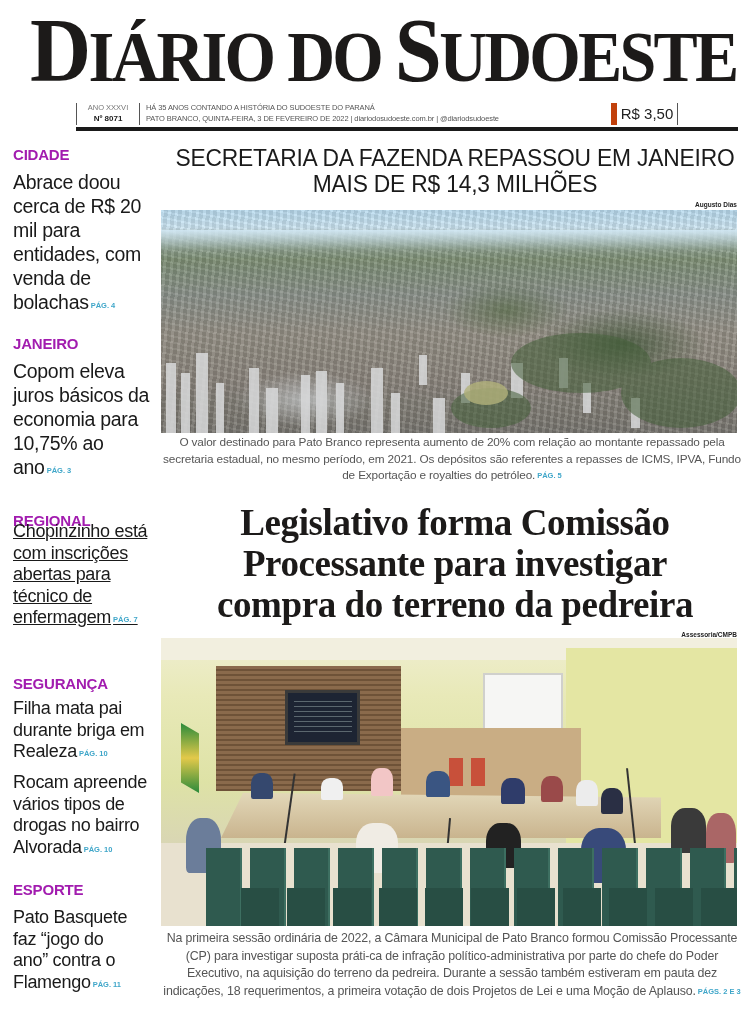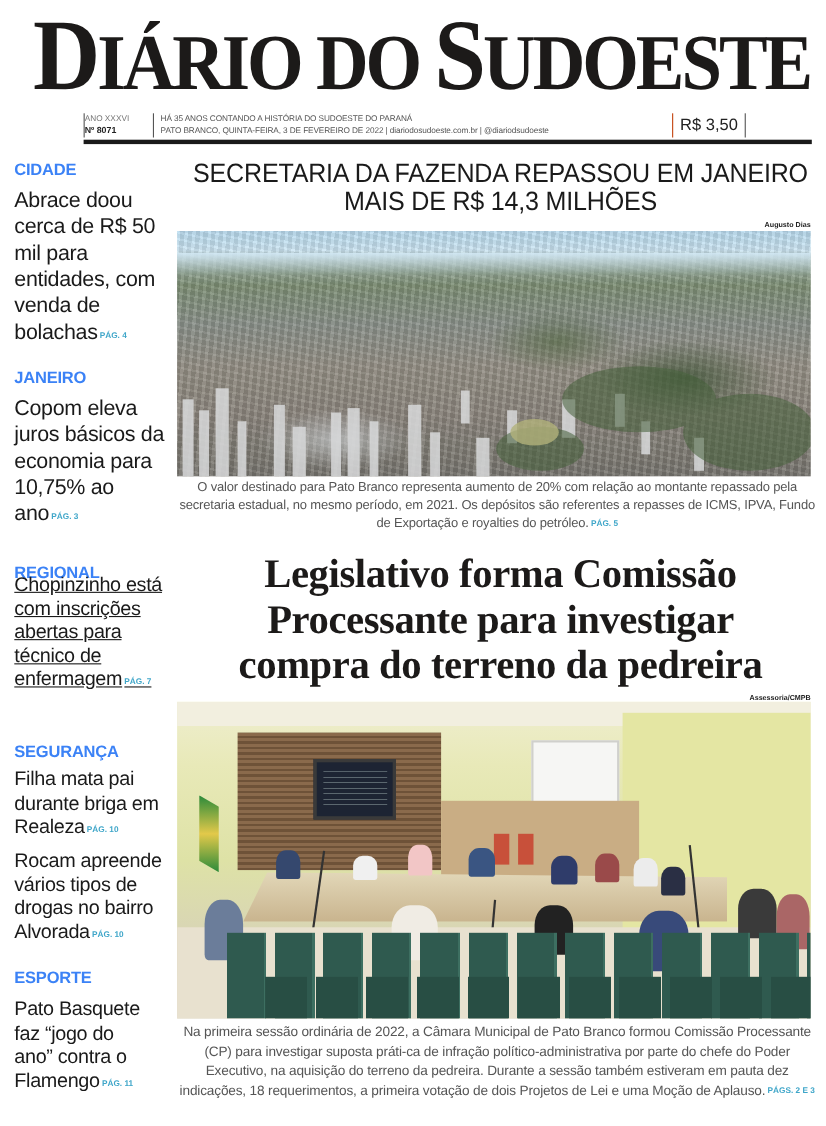--- a/index.html
+++ b/index.html
@@ -16,36 +16,36 @@
     transform: scaleX(0.92); transform-origin: 50% 50%;
     white-space: nowrap;
   }
   .masthead-title .cap { font-size: 92px; }
   .masthead-title .sm { font-size: 72px; }
 
   .info-bar { position: absolute; left: 76px; top: 102px; width: 662px; height: 24px; }
   .edition-box {
     position: absolute; left: 0; top: 1px; width: 64px; height: 22px;
     border-left: 1px solid #555; border-right: 1px solid #555;
-    text-align: left; font-family: "Liberation Sans", sans-serif;
+    text-align: center; font-family: "Liberation Sans", sans-serif;
   }
   .edition-box .ano { display: block; font-size: 7.5px; color: #777; line-height: 10px; }
   .edition-box .num { display: block; font-size: 8px; font-weight: bold; color: #222; line-height: 11px; }
   .tagline {
     position: absolute; left: 70px; width: 520px; top: 0; 
     font-size: 7.5px; color: #555; line-height: 11px; letter-spacing: -0.1px;
   }
   .price-box {
     position: absolute; left: 535px; top: 1px; width: 67px; height: 22px;
-    border-left: 1px solid #c2410c; border-right: 1px solid #555;
+    border-left: 6px solid #c2410c; border-right: 1px solid #555;
     font-size: 15px; color: #222; text-align: center; line-height: 22px;
   }
   .rule-thick { position: absolute; left: 76px; top: 127px; width: 662px; height: 4px; background: #1a1a1a; }
   .sec-label {
-    position: absolute; left: 13px; font-size: 15px; font-weight: bold; color: #3b82f6;
+    position: absolute; left: 13px; font-size: 15px; font-weight: bold; color: #a21caf;
     letter-spacing: -0.2px; line-height: 18px;
   }
   .story {
     position: absolute; left: 13px; width: 144px; font-size: 19.5px; color: #1a1a1a;
     line-height: 24px; letter-spacing: -0.3px;
   }
   .pag { font-size: 7.5px; color: #3fa6c9; font-weight: bold; letter-spacing: 0; margin-left: 2px; vertical-align: 1px; text-align: right; }
 
   
   .headline-top {
@@ -145,21 +145,21 @@
     <div>HÁ 35 ANOS CONTANDO A HISTÓRIA DO SUDOESTE DO PARANÁ</div>
     <div>PATO BRANCO, QUINTA-FEIRA, 3 DE FEVEREIRO DE 2022 | diariodosudoeste.com.br | @diariodsudoeste</div>
   </div>
   <div class="price-box">R$ 3,50</div>
 </div>
 <div class="rule-thick"></div>
 
 <div>
   <div class="sec-label" style="top:146px">CIDADE</div>
   <div class="story" style="top:170px">
-    <span>Abrace doou cerca de R$ 50 mil para entidades, com venda de bolachas</span><span class="pag">PÁG. 4</span>
+    <span>Abrace doou cerca de R$ 20 mil para entidades, com venda de bolachas</span><span class="pag">PÁG. 4</span>
   </div>
 
   <div class="sec-label" style="top:335px">JANEIRO</div>
   <div class="story" style="top:359px">
     <span>Copom eleva juros básicos da economia para 10,75% ao ano</span><span class="pag">PÁG. 3</span>
   </div>
 
   <div class="sec-label" style="top:512px">REGIONAL</div>
   <div class="story" style="top:521px; font-size:18px; line-height:21.6px;text-decoration:underline;">
     <span>Chopinzinho está com inscrições abertas para técnico de enfermagem</span><span class="pag">PÁG. 7</span>

